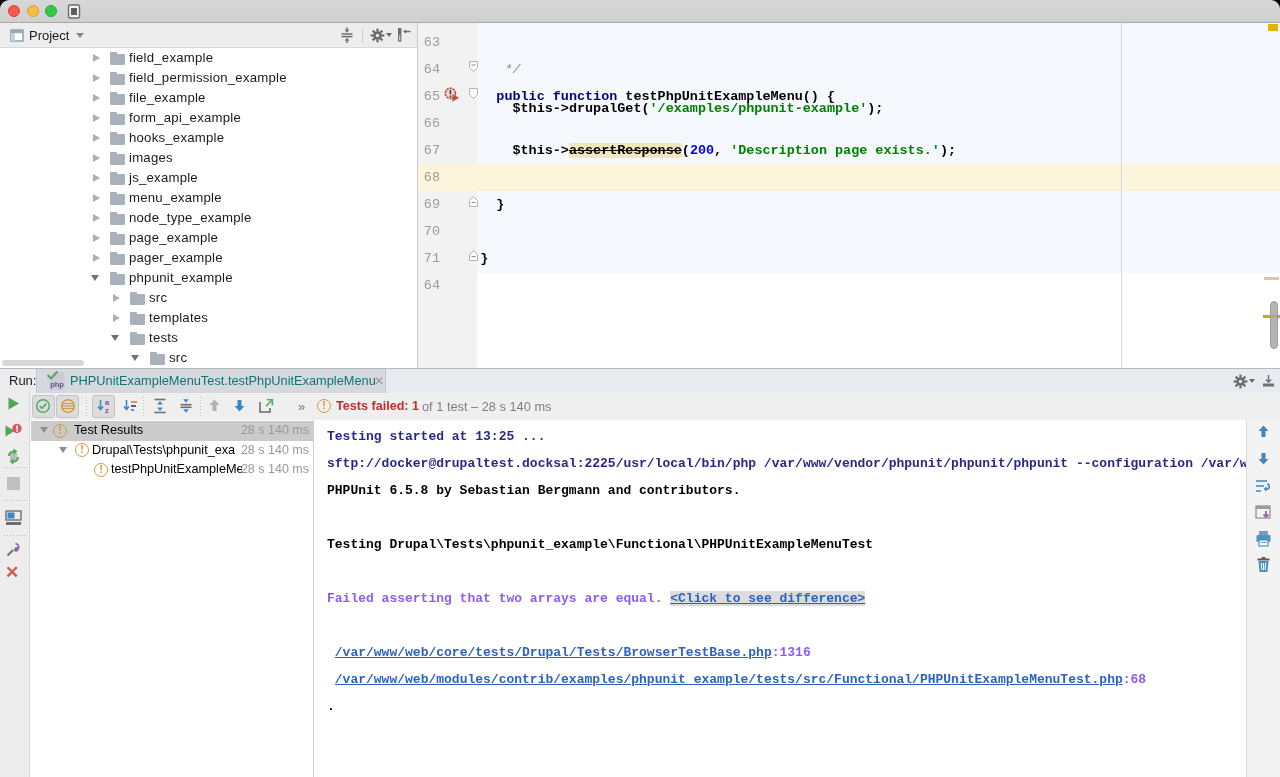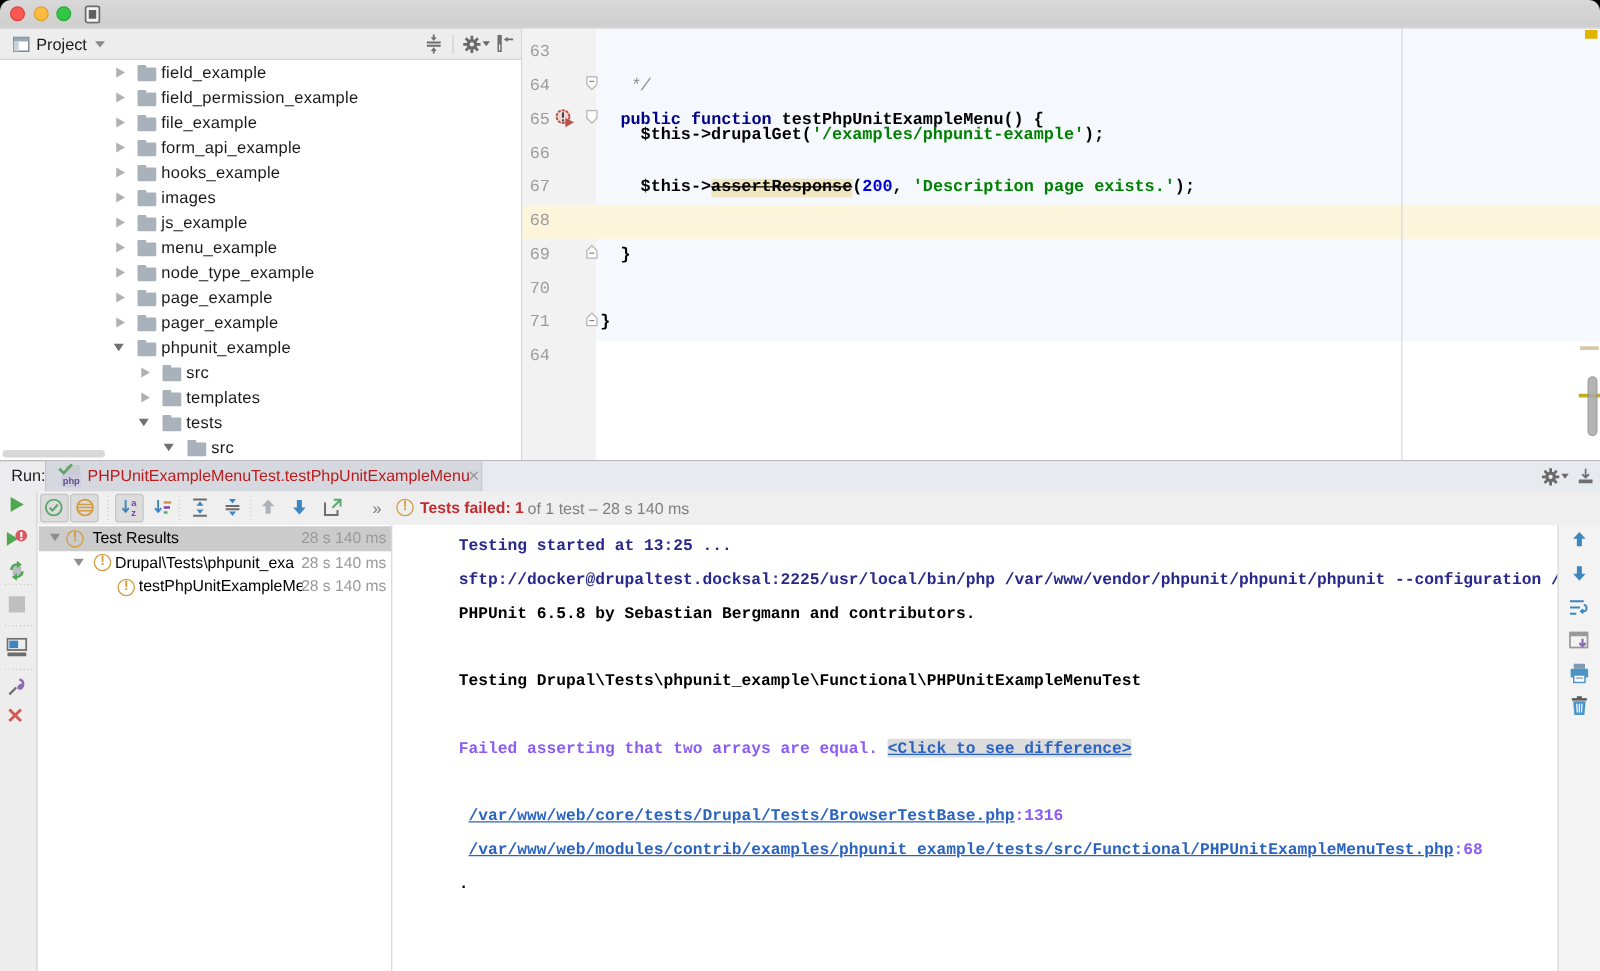--- a/index.html
+++ b/index.html
@@ -39,21 +39,21 @@
   
   #runtabs { left:0; top:368px; width:1280px; height:25px; background:#ececee; border-top:1px solid #b9b9b9; }
   #runtab { position:absolute; left:36px; top:0; width:350px; height:25px; background:#d5d9df; border-left:1px solid #c2c6cc; border-right:1px solid #c2c6cc; }
   #runtabs-right { position:absolute; left:386px; top:0; width:894px; height:25px; background:#e7eaef; }
   #runtoolbar { left:0; top:393px; width:1280px; height:27px; background:#efefef; }
   #lefttools { left:0; top:393px; width:30px; height:384px; background:#ededed; border-right:1px solid #d6d6d6; }
   #testtree { left:31px; top:420px; width:282px; height:357px; background:#fff; }
   #tree-divider { left:313px; top:420px; width:1px; height:357px; background:#d0d0d0; }
   #console { left:314px; top:420px; width:932px; height:357px; background:#fff; overflow:hidden; }
   #console-tools { left:1246px; top:420px; width:34px; height:357px; background:#f3f3f3; border-left:1px solid #dcdcdc; }
-  .conline { position:absolute; left:13px; font-family:"Liberation Mono",monospace; font-size:13px; font-weight:bold; line-height:27px; height:27px; white-space:pre; color:#000;margin-left:40px; }
+  .conline { position:absolute; left:13px; font-family:"Liberation Mono",monospace; font-size:13px; font-weight:bold; line-height:27px; height:27px; white-space:pre; color:#000; }
   .sysout { color:#28288a; }
   .errout { color:#8b5cf6; }
   .clink { color:#2b63c0; text-decoration:underline; }
   .rrow { position:absolute; left:0; width:282px; height:19.5px; line-height:19.5px; font-size:12.7px; white-space:nowrap; }
   .rtime { position:absolute; right:4px; top:0; color:#999999; font-size:12.5px; }
   .excl { position:absolute; top:2.5px; width:14px; height:14px; border:1.6px solid #d49a3f; border-radius:50%; color:#d49a3f; font-weight:bold; text-align:center; line-height:11px; font-size:11px; }
   .sep-dot { position:absolute; top:4px; width:1px; height:20px; background-image:linear-gradient(#c0c0c0 1px, transparent 1px); background-size:1px 3px; }
   .pressed { position:absolute; top:2px; height:23px; background:#dcdcdc; border:1px solid #c4c4c4; border-radius:3px; }
 </style>
 </head>
@@ -250,21 +250,21 @@
 </div>
 
 <div class="abs" id="runtabs">
   <div class="abs" style="left:9px;top:0;line-height:24px;color:#1a1a1a;">Run:</div>
   <div id="runtab">
     <div class="abs" style="left:15px;top:3px;width:12px;height:9px;background:#c9ccd1;border-radius:1.5px;"></div>
     <div class="abs" style="left:12px;top:10px;width:16px;height:11px;background:#d0ccdf;border-radius:2px;color:#5f5484;font-size:7.5px;font-weight:bold;text-align:center;line-height:11px;">php</div>
     <svg class="abs" style="left:9px;top:1px" width="13" height="11" viewBox="0 0 13 11">
         <path d="M1.5 5 L5 8.5 L11.5 1.5" fill="none" stroke="#5fa567" stroke-width="2.2"></path>
       </svg>
-    <div class="abs" style="left:33px;top:0;line-height:24px;font-size:12.8px;color:#b91c1c;">PHPUnitExampleMenuTest.testPhpUnitExampleMenu</div>
+    <div class="abs" style="left:33px;top:0;line-height:24px;font-size:12.8px;color:#0f766e;">PHPUnitExampleMenuTest.testPhpUnitExampleMenu</div>
     <div class="abs" style="left:337px;top:0;line-height:24px;color:#9a9a9a;font-size:12px;">✕</div>
   </div>
   <div id="runtabs-right">
     <svg class="abs" style="left:847px;top:5px" width="15" height="15" viewBox="0 0 15 15">
         <g fill="#6a6a6a">
           <circle cx="7.5" cy="7.5" r="4.3"></circle>
           <rect x="6.4" y="0.6" width="2.2" height="3"></rect>
           <rect x="6.4" y="11.4" width="2.2" height="3"></rect>
           <rect x="0.6" y="6.4" width="3" height="2.2"></rect>
           <rect x="11.4" y="6.4" width="3" height="2.2"></rect>

